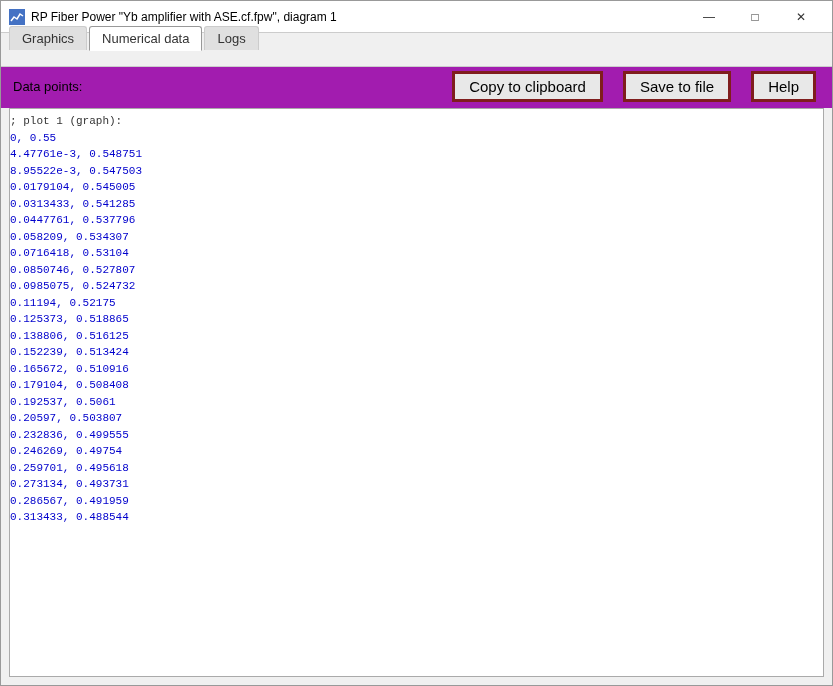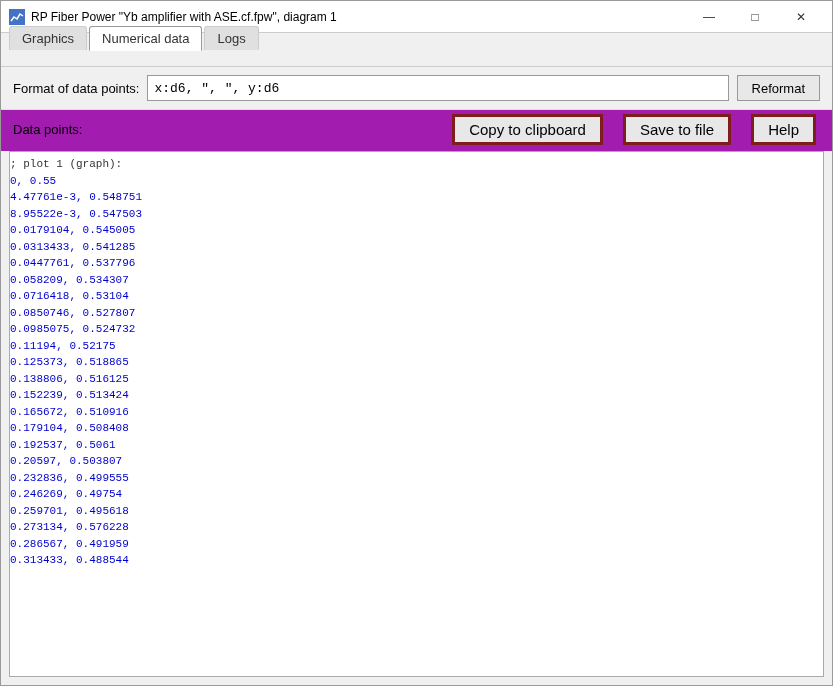--- a/index.html
+++ b/index.html
@@ -238,25 +238,20 @@
       <button class="title-btn close">✕</button>
     </div>
   </div>
 
   <div class="tab-bar">
     <div class="tab">Graphics</div>
     <div class="tab active">Numerical data</div>
     <div class="tab">Logs</div>
   </div>
 
-  <div class="toolbar">
-    <label class="format-label">Format of data points:</label>
-    <input class="format-input" type="text" value="x:d6, &quot;, &quot;, y:d6" style="">
-    <button class="reformat-btn">Reformat</button>
-  </div>
 
   <div class="data-points-bar">
     <span class="data-points-label">Data points:</span>
     <div class="spacer"></div>
     <button class="action-btn">Copy to clipboard</button>
     <button class="action-btn">Save to file</button>
     <button class="action-btn">Help</button>
   </div>
 
   <div class="data-area">
@@ -276,18 +271,18 @@
         <div class="data-pair">0.125373, 0.518865</div>
         <div class="data-pair">0.138806, 0.516125</div>
         <div class="data-pair">0.152239, 0.513424</div>
         <div class="data-pair">0.165672, 0.510916</div>
         <div class="data-pair">0.179104, 0.508408</div>
         <div class="data-pair">0.192537, 0.5061</div>
         <div class="data-pair">0.20597, 0.503807</div>
         <div class="data-pair">0.232836, 0.499555</div>
         <div class="data-pair">0.246269, 0.49754</div>
         <div class="data-pair">0.259701, 0.495618</div>
-        <div class="data-pair">0.273134, 0.576228</div>
+        <div class="data-pair">0.273134, 0.493731</div>
         <div class="data-pair">0.286567, 0.491959</div>
         <div class="data-pair">0.313433, 0.488544</div>
       </div>
   </div>
 </div>
 
 </body></html>

